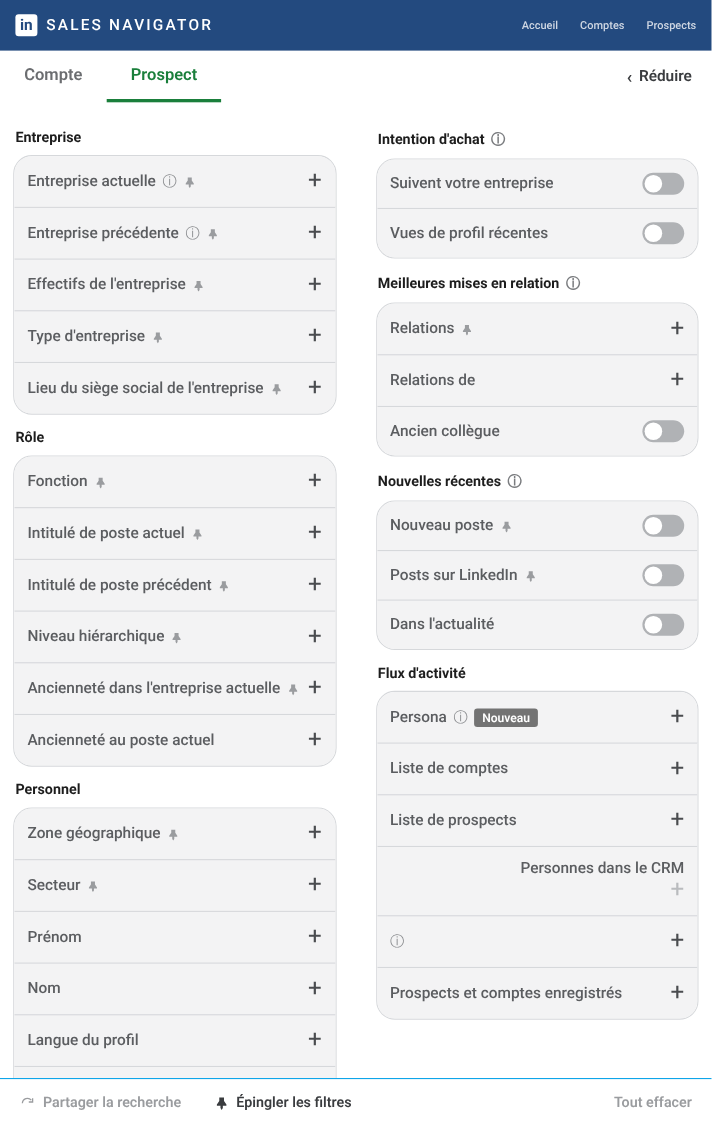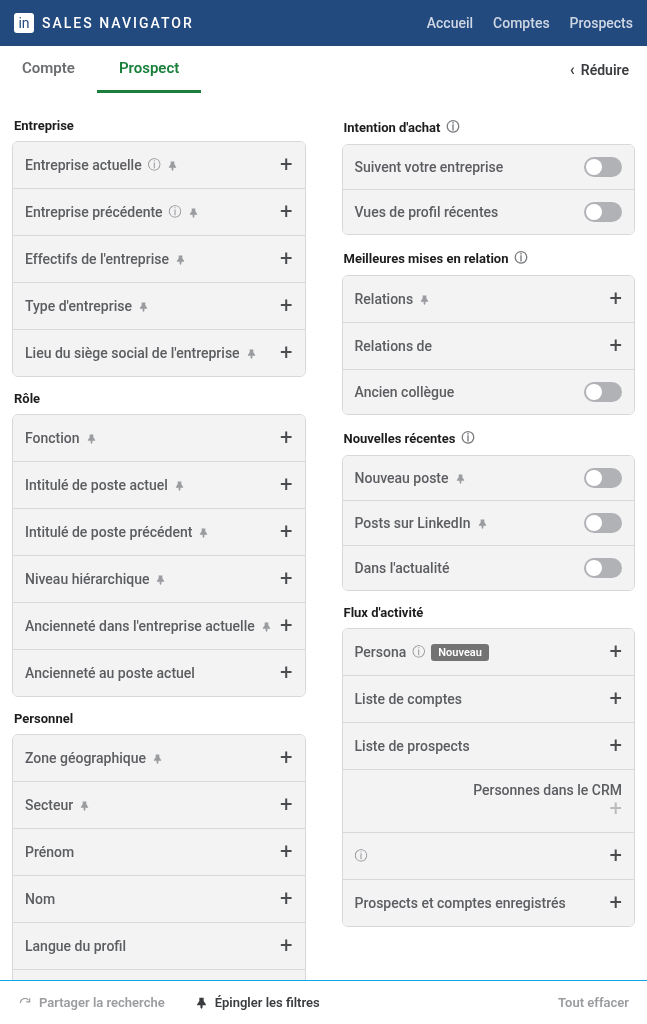--- a/index.html
+++ b/index.html
@@ -32,37 +32,37 @@
     height: 20px;
     background: #fff;
     border-radius: 3px;
     display: flex;
     align-items: center;
     justify-content: center;
     margin-right: 8px;
   }
   .topbar .in-logo span{
     color:#234a7f;
-    font-weight:400;
+    font-weight:700;
     font-size:14px;
   }
   .topbar .brand {
     color: #fff;
     font-weight: 500;
     letter-spacing: 2px;
     font-size: 14px;
   }
   .topbar .navlinks {
     margin-left: auto;
     display: flex;
     gap: 20px;
   }
   .topbar .navlinks a {
     color: #cfd7e3;
-    font-size: 14px;
+    font-size: 10px;
     text-decoration: none;
     font-weight: 500;
   }
   
   .tabsrow {
     display: flex;
     align-items: center;
     height: 48px;
     border-bottom: 1px solid #fff;
     padding: 0 10px 0 0;
@@ -120,21 +120,21 @@
     display: flex;
     align-items: center;
     gap: 6px;
   }
   .section-title .help {
     color: #7a7c7f;
     font-size: 13px;
   }
   .group {
     border: 1px solid #d6d8db;
-    border-radius: 6px;
+    border-radius: 17px;
     overflow: hidden;
   }
   .row {
     display: flex;
     align-items: center;
     padding: 12px 12px;
     border-top: 1px solid #d6d8db;
     background: #f3f4f5;
     background: #f3f3f4;
     min-height: 44px;

